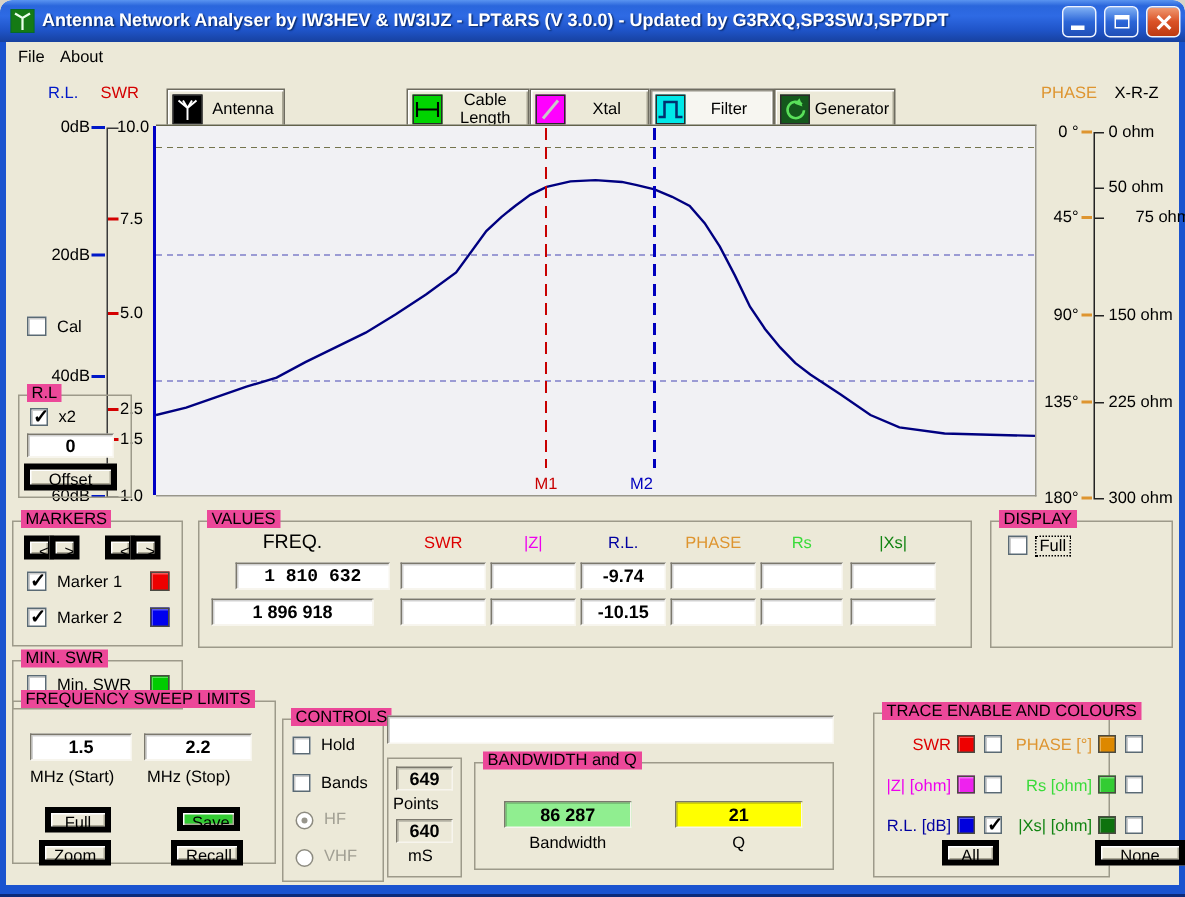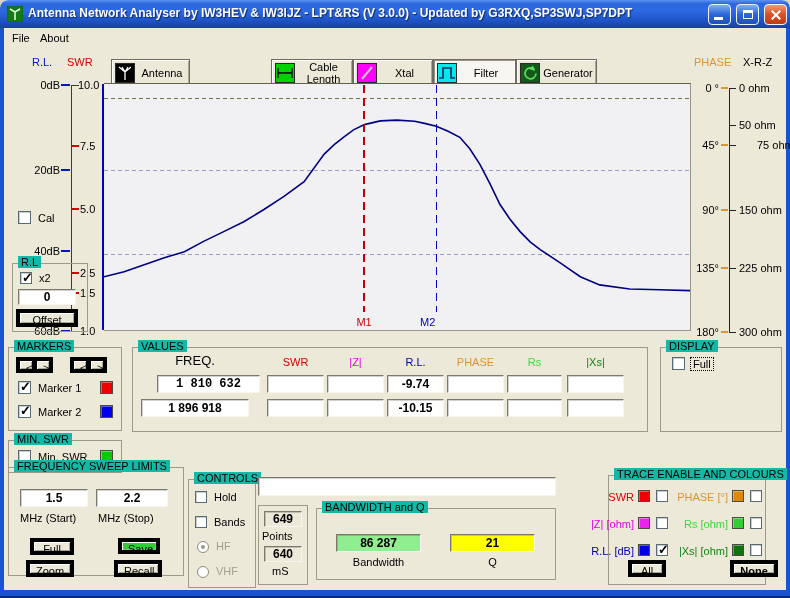--- a/index.html
+++ b/index.html
@@ -29,21 +29,21 @@
   .menubar{position:absolute;left:4px;top:28px;width:782px;height:20px;background:#ECE9D8;}
   .menuitem{position:absolute;top:2px;font-size:11px;padding:2px 6px;color:#000;}
   
   .tbtn{position:absolute;top:59px;height:27px;background:#ECE9D8;border:1px solid #6e6c60;
     box-shadow:inset 1px 1px 0 #ffffff, inset -1px -1px 0 #aaa795;display:flex;align-items:center;}
   .tbtn.pressed{background:#f7f6f1;box-shadow:inset 1px 1px 0 #97948a, inset -1px -1px 0 #fff;}
   .ticon{width:20px;height:20px;margin-left:3px;border:1px solid #2a2a2a;flex:0 0 auto;}
   .tlabel{flex:1;text-align:center;font-size:11px;}
   
   .gb{position:absolute;border:1px solid #9d9a8a;}
-  .cap{position:absolute;top:-8px;left:5px;background:#14b8a6;padding:0 3px;font-size:11px;white-space:nowrap;}
+  .cap{position:absolute;top:-8px;left:5px;background:#ec4899;padding:0 3px;font-size:11px;white-space:nowrap;}
   
   .cb{position:absolute;width:13px;height:13px;background:#fff;border:1px solid #5a6a74;
       box-shadow:inset 1px 1px 0 rgba(0,0,0,.2);}
   .cb.on::after{content:"✓";position:absolute;left:1px;top:-3px;font-size:13px;font-weight:bold;color:#000;}
   .radio{position:absolute;width:12px;height:12px;border-radius:50%;background:#fff;border:1px solid #8d8b80;}
   .radio.on::after{content:"";position:absolute;left:3px;top:3px;width:4px;height:4px;border-radius:50%;background:#98968c;}
   .sw{position:absolute;width:13px;height:13px;border:1px solid #4a4a42;box-shadow:inset 1px 1px 0 rgba(255,255,255,.35);}
   .btn{position:absolute;background:#ECE9D8;border:4px solid #000000;
     box-shadow:inset 1px 1px 0 #fff, inset -1px -1px 0 #aaa795;font-size:11px;text-align:center;color:#000;}
   .vbox{position:absolute;background:#fff;border:1px solid;border-color:#7b786d #f7f5ee #f7f5ee #7b786d;
@@ -305,21 +305,21 @@
   <input class="vinp" style="left: 258px; top: 477px; width: 298px; height: 19px; text-align: left; font-weight: normal;" value="">
 
   <div class="gb" style="left:316px;top:508px;width:240px;height:72px;">
     <span class="cap">BANDWIDTH and Q</span>
   </div>
   <div class="vbox" style="left: 336px; top: 534px; width: 85px; height: 18px; line-height: 17px; background: rgb(144, 238, 144);">86 287</div>
   <span class="lbl ctr" style="left:336px;top:556px;width:85px;">Bandwidth</span>
   <div class="vbox" style="left: 450px; top: 534px; width: 85px; height: 18px; line-height: 17px; background: rgb(255, 255, 0);">21</div>
   <span class="lbl ctr" style="left:450px;top:556px;width:85px;">Q</span>
 
-  <div class="gb" style="left:608px;top:475px;width:158px;height:110px;">
+  <div class="gb" style="left:582px;top:475px;width:158px;height:110px;">
     <span class="cap">TRACE ENABLE AND COLOURS</span>
   </div>
   <span class="lbl ra" style="left: 586px; top: 491px; width: 48px; color: rgb(221, 0, 0);">SWR</span>
   <span class="sw" style="left: 638px; top: 490px; width: 12px; height: 12px; background: rgb(238, 0, 0);"></span>
   <span class="cb" style="left:656px;top:490px;width:12px;height:12px;"></span>
   <span class="lbl ra" style="left: 664px; top: 491px; width: 64px; color: rgb(222, 149, 48);">PHASE [°]</span>
   <span class="sw" style="left: 732px; top: 490px; width: 12px; height: 12px; background: rgb(221, 136, 0);"></span>
   <span class="cb" style="left:750px;top:490px;width:12px;height:12px;"></span>
 
   <span class="lbl ra" style="left: 586px; top: 518px; width: 48px; color: rgb(238, 0, 238);">|Z| [ohm]</span>
@@ -330,15 +330,15 @@
   <span class="cb" style="left:750px;top:517px;width:12px;height:12px;"></span>
 
   <span class="lbl ra" style="left: 586px; top: 545px; width: 48px; color: rgb(0, 0, 160);">R.L. [dB]</span>
   <span class="sw" style="left: 638px; top: 544px; width: 12px; height: 12px; background: rgb(0, 0, 221);"></span>
   <span class="cb on" style="left:656px;top:544px;width:12px;height:12px;"></span>
   <span class="lbl ra" style="left: 664px; top: 545px; width: 64px; color: rgb(18, 132, 18);">|Xs| [ohm]</span>
   <span class="sw" style="left: 732px; top: 544px; width: 12px; height: 12px; background: rgb(14, 114, 14);"></span>
   <span class="cb" style="left:750px;top:544px;width:12px;height:12px;"></span>
 
   <button class="btn" style="left:628px;top:560px;width:38px;height:17px;">All</button>
-  <button class="btn" style="left:730px;top:560px;width:48px;height:17px;font-weight:bold;">None</button>
+  <button class="btn" style="left:730px;top:560px;width:60px;height:17px;">None</button>
 
 </div>
 
 </body></html>

